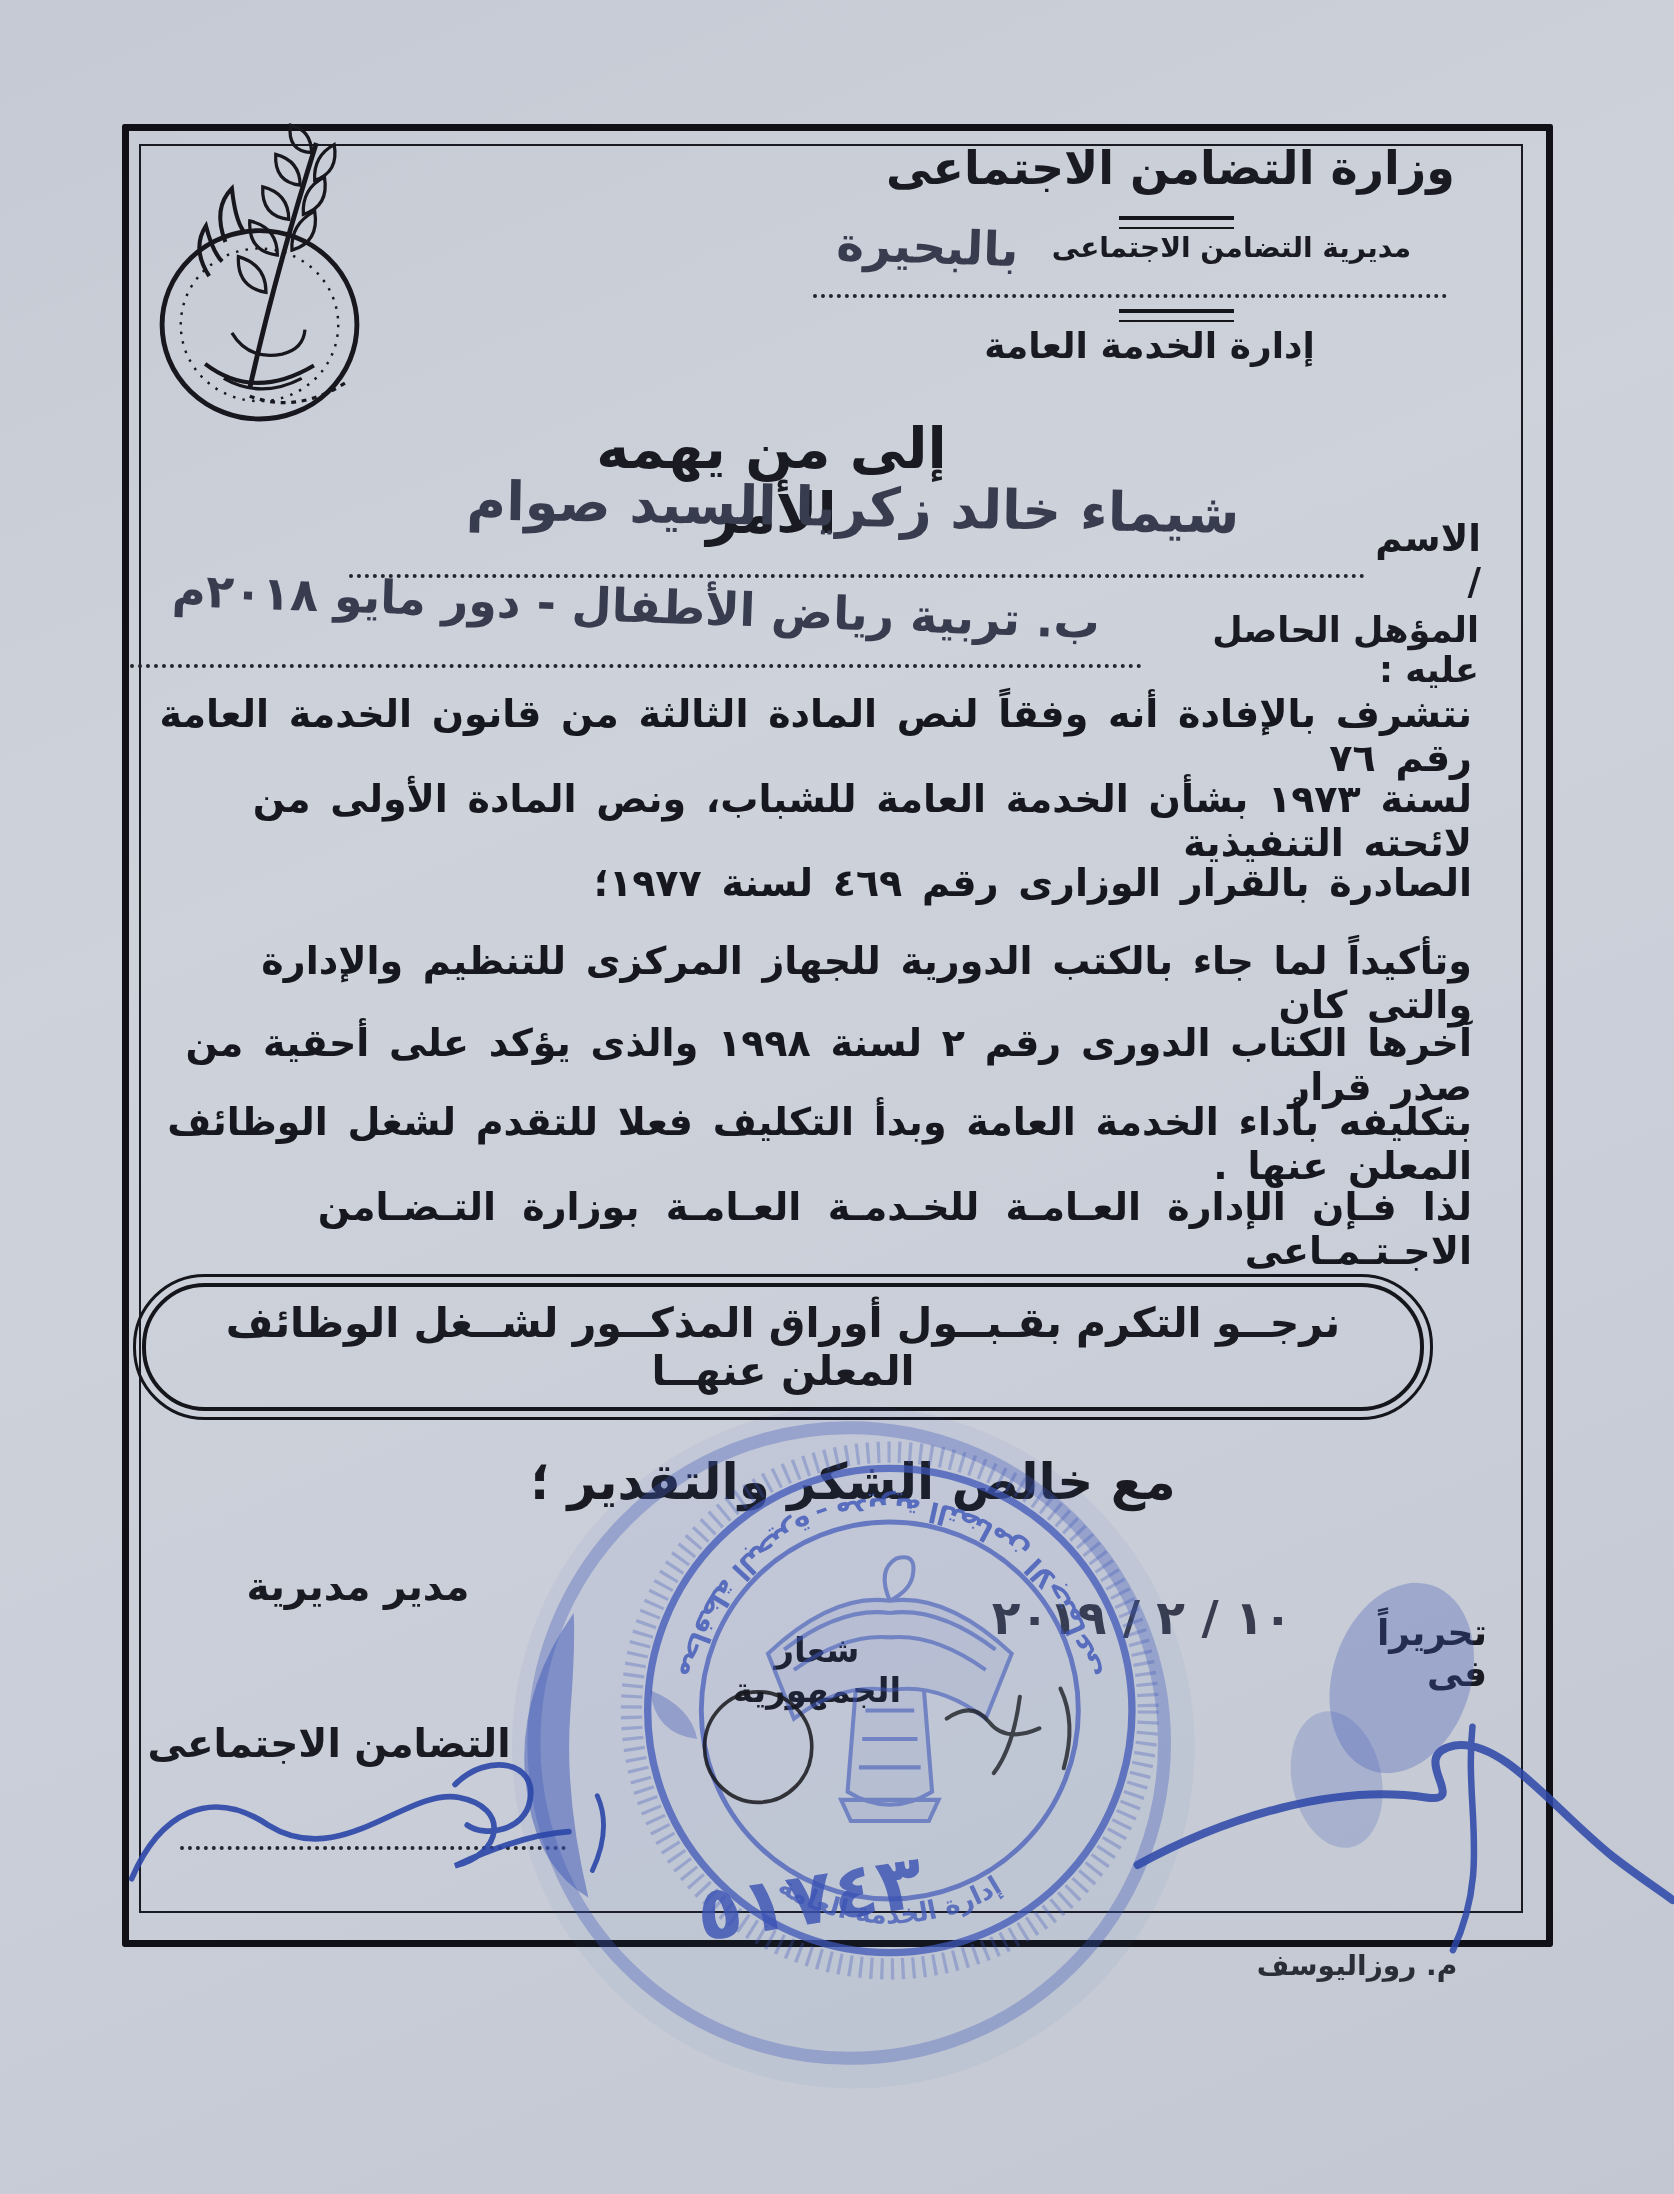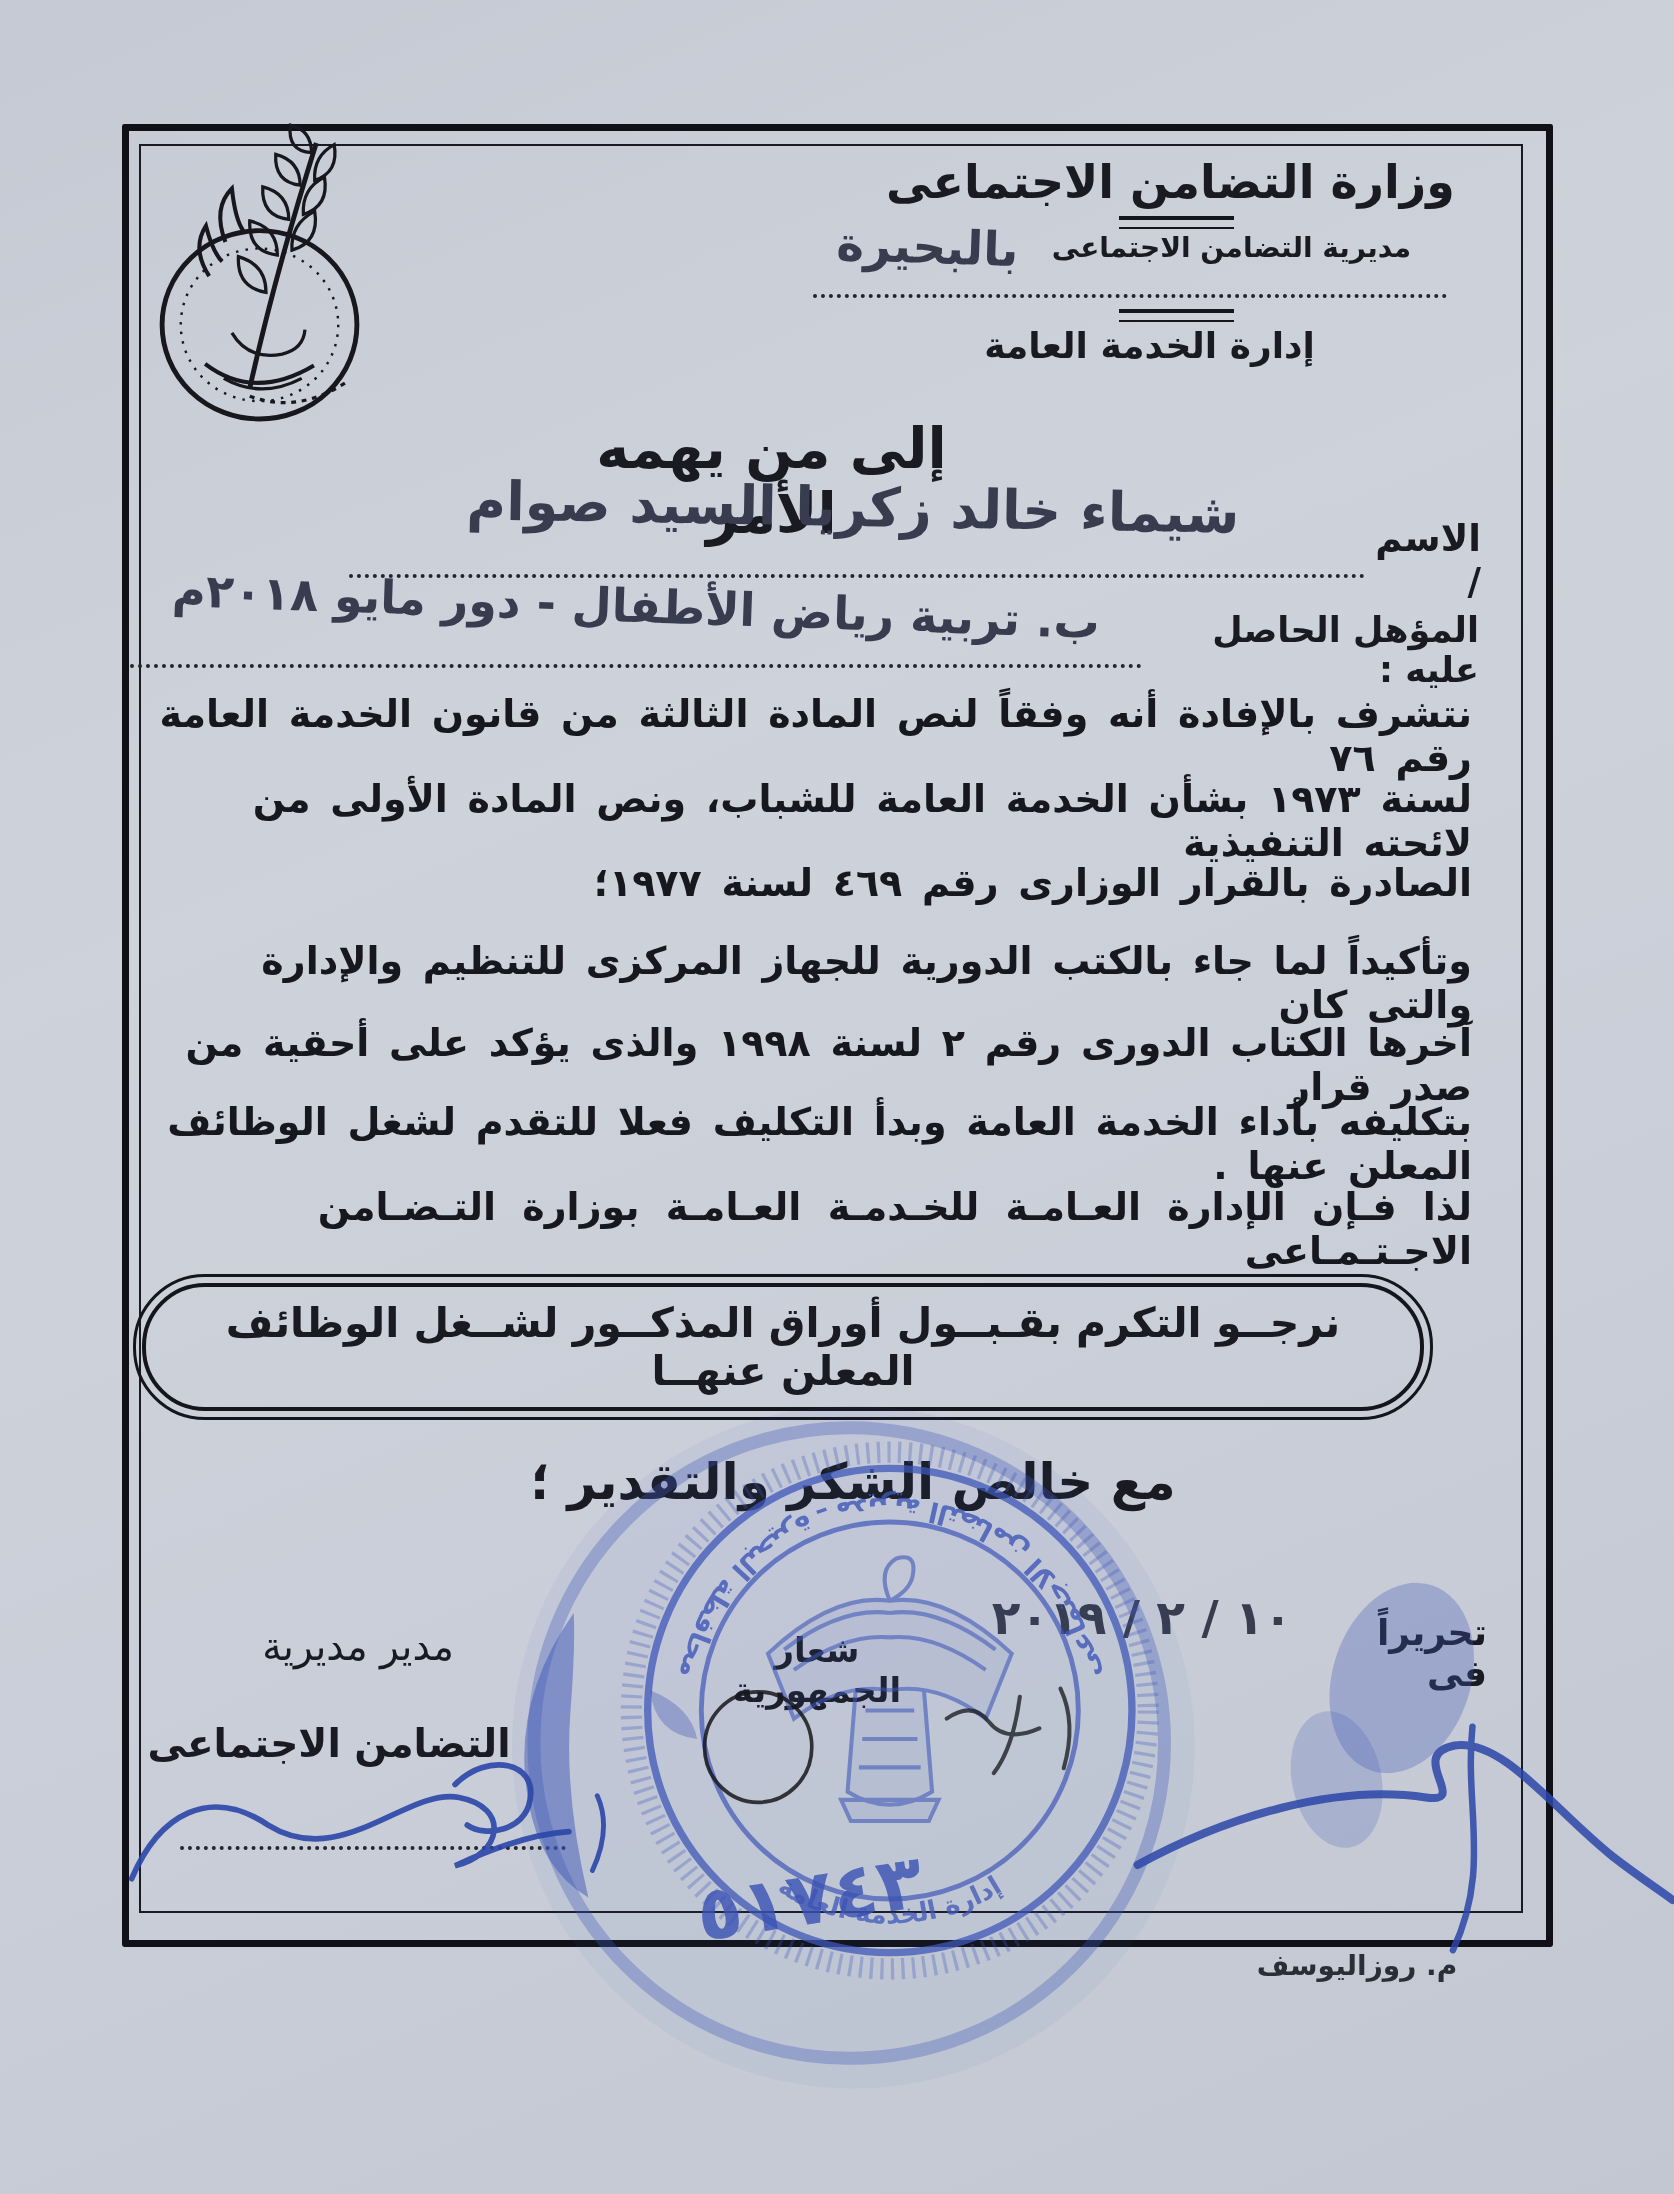--- a/index.html
+++ b/index.html
@@ -4,21 +4,21 @@
 <style>
   html,body{margin:0;padding:0;background:#9aa0ac;}
   .page{position:relative;width:1674px;height:2194px;margin:0 auto;overflow:hidden;
         background:linear-gradient(158deg,#c5cad4 0%,#cdd2db 35%,#c9ced8 65%,#c2c7d1 100%);
         font-family:"DejaVu Sans",sans-serif;color:#191a22;direction:rtl;}
   .abs{position:absolute;}
   
   .frame-outer{left:122px;top:124px;width:1417px;height:1809px;border:7.3px solid #101016;border-radius:2.4px;}
   .frame-inner{left:139px;top:144px;width:1380px;height:1765px;border:2.4px solid #1a1b22;}
   
-  .h-ministry{left:886px;top:155px;width:569px;text-align:center;font-size:46px;font-weight:bold;letter-spacing:1.6px;}
+  .h-ministry{left:886px;top:141px;width:569px;text-align:center;font-size:46px;font-weight:bold;letter-spacing:1.6px;}
   .dbl-rule{left:1119px;width:115px;height:6.5px;border-top:4.1px solid #15151c;border-bottom:2.4px solid #15151c;}
   .rule1{top:216px;} .rule2{top:309px;}
   .h-dir-dots{left:813px;top:244px;width:634px;height:50px;border-bottom:4.1px dotted #23242c;}
   .h-directorate{left:1012px;top:231px;width:439px;text-align:center;font-size:28px;font-weight:bold;}
   .h-dir-hand{left:822px;top:219px;width:211px;text-align:center;font-size:47px;transform:rotate(2deg);}
   .hand{color:#373c4e;font-weight:bold;}
   .h-department{left:979px;top:325px;width:341px;text-align:center;font-size:36px;font-weight:bold;}
   .recipient{left:544px;top:416px;width:455px;text-align:center;font-size:56px;font-weight:bold;}
   
   .name-label{left:1359px;top:517px;width:122px;font-size:37px;font-weight:bold;}
@@ -39,21 +39,21 @@
   
   .request-box{left:133px;top:1274px;width:1294px;height:140px;border:3.3px solid #15151c;border-radius:72px;}
   .request-box .inner{position:absolute;inset:5.7px;border:4.9px solid #15151c;border-radius:63px;
       display:flex;align-items:center;justify-content:center;}
   .request-text{font-size:41px;font-weight:bold;text-align:center;width:96%;}
   .closing{left:479px;top:1453px;width:748px;text-align:center;font-size:50px;font-weight:bold;letter-spacing:0.8px;}
   
   .date-label{left:1349px;top:1612px;width:138px;font-size:36px;font-weight:bold;}
   .date-hand{left:935px;top:1590px;width:414px;text-align:center;font-size:47px;}
   .emblem-caption{left:695px;top:1630px;width:244px;text-align:center;font-size:34px;font-weight:bold;}
-  .sign-title1{left:232px;top:1624px;width:252px;text-align:center;font-size:39px;font-weight:normal;}
+  .sign-title1{left:232px;top:1564px;width:252px;text-align:center;font-size:39px;font-weight:bold;}
   .sign-title2{left:142px;top:1721px;width:374px;text-align:center;font-size:39px;font-weight:bold;}
   .dot-sign{left:180px;top:1796px;width:386px;height:50px;border-bottom:4.1px dotted #23242c;}
   .printer-mark{left:1235px;top:1949px;width:244px;text-align:center;font-size:28px;font-weight:bold;color:#2b2e36;}
   .ink-layer{left:0;top:0;width:1674px;height:2194px;pointer-events:none;}
   .emblem-box{left:128px;top:120px;width:276px;height:309px;}
 </style>
 </head>
 <body>
 
 <div class="page">

